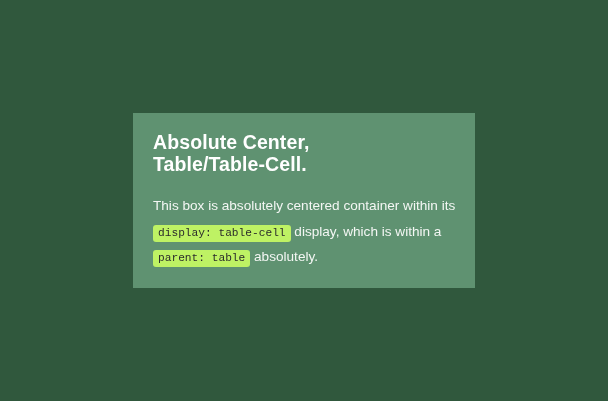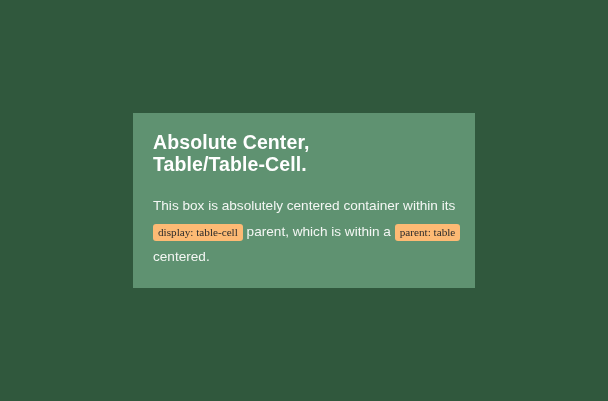--- a/index.html
+++ b/index.html
@@ -60,42 +60,42 @@
     color: #f4f7f4;
     font-family: "Liberation Sans", sans-serif;
     font-size: 13.6px;
     font-weight: normal;
     line-height: 25.5px;
   }
 
   #panel-paragraph code,
   .code-chip {
     display: inline-block;
-    background: #fdba74;
+    background: #bef264;
     color: #2b2b2b;
-    font-family: Liberation Serif, serif;
+    font-family: Liberation Mono, monospace;
     font-size: 11.2px;
     line-height: 14px;
     padding: 1px 5px 2px 5px;
     border-radius: 3px;
     vertical-align: baseline;
     white-space: pre;
   }
 </style>
 </head>
 <body>
 
 <div id="stage">
   <div id="cell">
 
     <div id="panel">
 
       <h1 id="panel-heading">Absolute Center,
 Table/Table-Cell.</h1>
 
       <p id="panel-paragraph">
-        <span>This box is absolutely centered container within its </span><code class="code-chip">display: table-cell</code><span> parent, which is within a </span><code class="code-chip">parent: table</code><span> centered.</span>
+        <span>This box is absolutely centered container within its </span><code class="code-chip">display: table-cell</code><span> display, which is within a </span><code class="code-chip">parent: table</code><span> absolutely.</span>
       </p>
 
     </div>
 
   </div>
 </div>
 
 </body></html>

